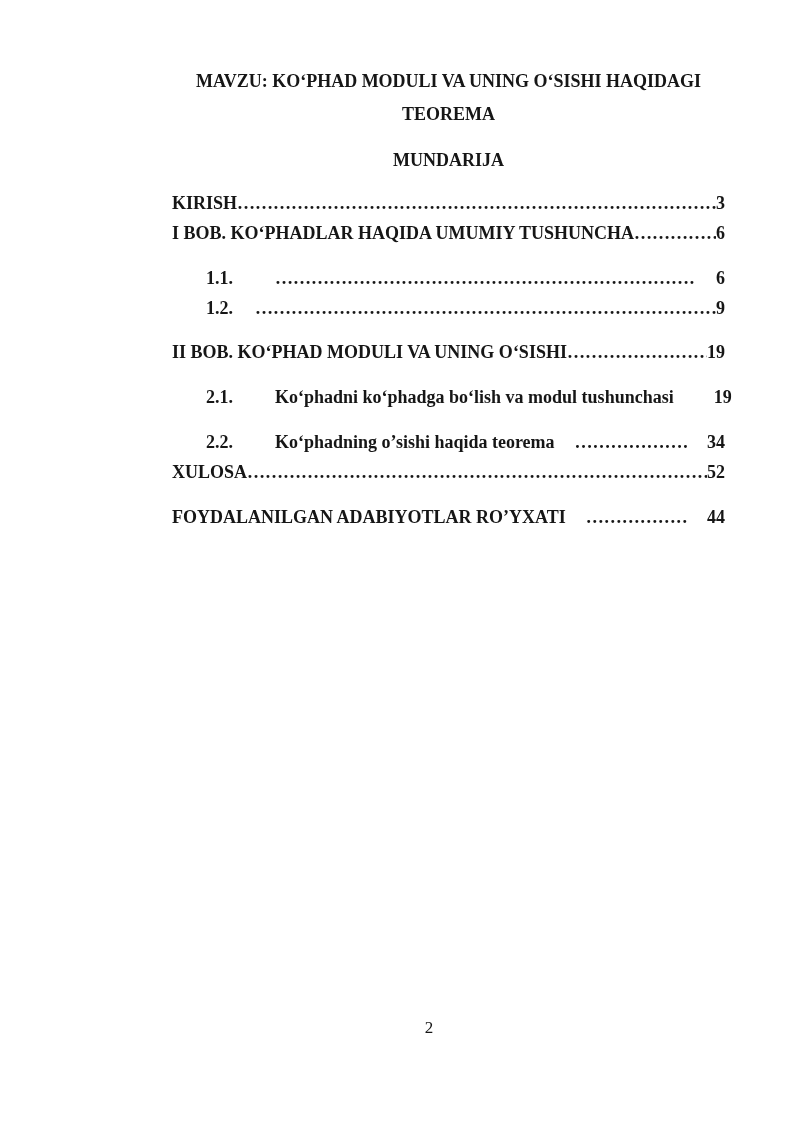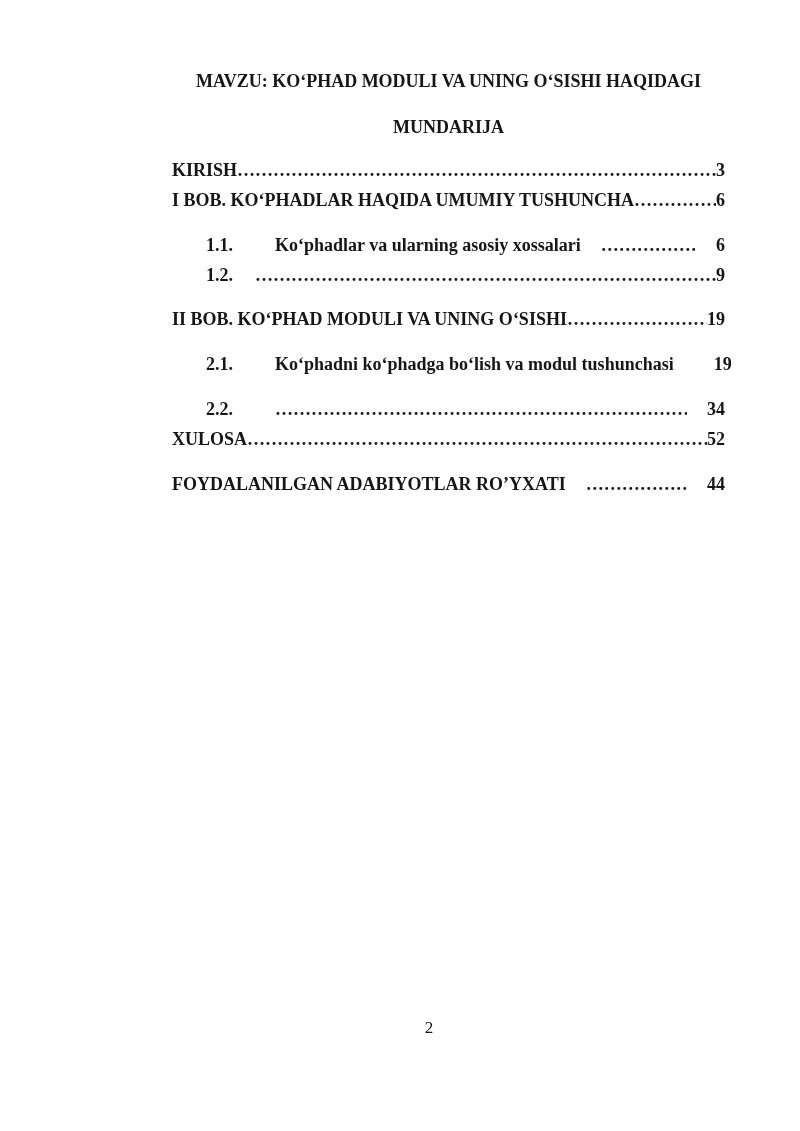--- a/index.html
+++ b/index.html
@@ -71,41 +71,41 @@
   }
 </style>
 </head>
 <body>
 
 <div class="page">
   <div class="content">
 
     <div class="doc-title">
       <div>MAVZU: KO‘PHAD MODULI VA UNING O‘SISHI HAQIDAGI</div>
+      <div>TEOREMA</div>
     </div>
 
     <div class="contents-heading">MUNDARIJA</div>
 
     <div class="toc">
 
       <div class="toc-row mt0">
         <span class="label">KIRISH</span>
         <span class="leader">……………………………………………………………………………………………………………………………………………………</span>
         <span class="pagenum">3</span>
       </div>
 
       <div class="toc-row mt10">
         <span class="label">I BOB. KO‘PHADLAR HAQIDA UMUMIY TUSHUNCHA</span>
         <span class="leader">……………………………………………………………………………………………………………………………………………………</span>
         <span class="pagenum">6</span>
       </div>
 
       <div class="toc-row lvl2 mt15">
         <span class="num">1.1.</span>
-        <span class="label">Ko‘phadlar va ularning asosiy xossalari</span>
         <span class="leader">……………………………………………………………………………………………………………………………………………………</span>
         <span class="pagenum">6</span>
       </div>
 
       <div class="toc-row lvl2 mt0">
         <span class="num">1.2.</span>
         <span class="leader">……………………………………………………………………………………………………………………………………………………</span>
         <span class="pagenum">9</span>
       </div>
 
@@ -117,20 +117,21 @@
 
       <div class="toc-row lvl2 mt15">
         <span class="num">2.1.</span>
         <span class="label">Ko‘phadni ko‘phadga bo‘lish va modul tushunchasi</span>
         <span class="leader">……………………………………………………………………………………………………………………………………………………</span>
         <span class="pagenum">19</span>
       </div>
 
       <div class="toc-row lvl2 mt15">
         <span class="num">2.2.</span>
+        <span class="label">Ko‘phadning o’sishi haqida teorema</span>
         <span class="leader">……………………………………………………………………………………………………………………………………………………</span>
         <span class="pagenum">34</span>
       </div>
 
       <div class="toc-row mt10">
         <span class="label">XULOSA</span>
         <span class="leader">……………………………………………………………………………………………………………………………………………………</span>
         <span class="pagenum">52</span>
       </div>
 

